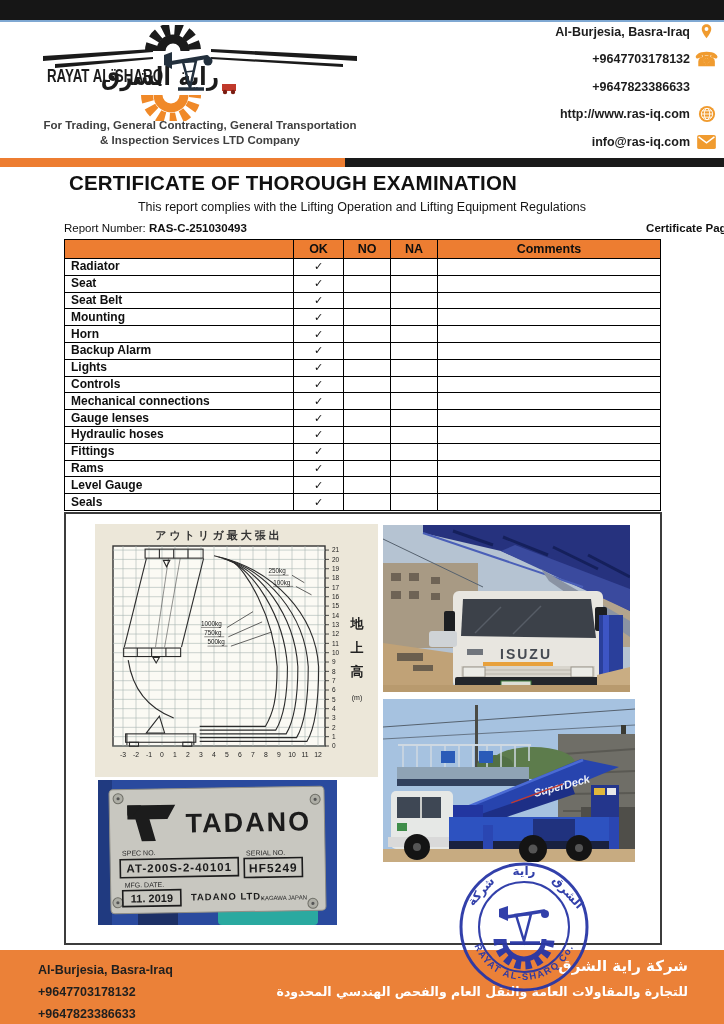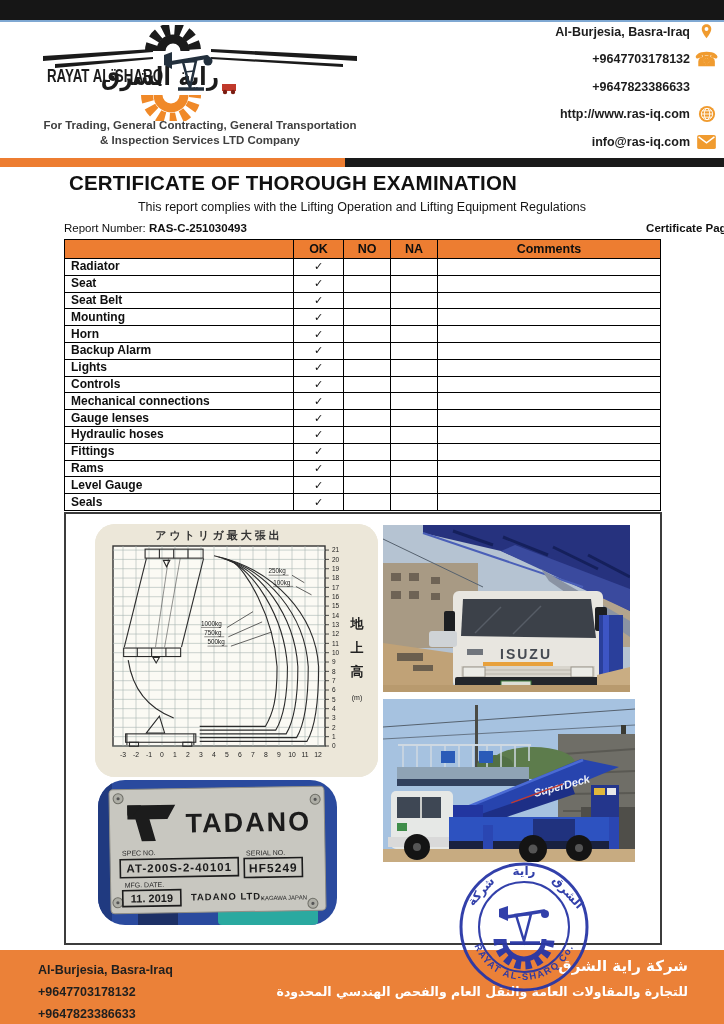--- a/index.html
+++ b/index.html
@@ -32,24 +32,24 @@
   table.checklist{position:absolute;left:64px;top:239px;width:596px;border-collapse:collapse;table-layout:fixed;
                   font-size:12px;color:#0f0f0f;}
   table.checklist th{background:#ED7D31;border:1px solid #000;height:18px;font-size:12.5px;font-weight:700;padding:0;}
   table.checklist td{border:1px solid #000;height:15.8px;padding:0;line-height:15px;}
   td.item{font-weight:700;padding-left:6px !important;}
   td.ctr{text-align:center;font-size:11px;}
 
   
   .image-box{left:64px;top:512px;width:594px;height:429px;border:2px solid #3c3c3c;background:#fff;}
   .photo{position:absolute;overflow:hidden;}
-  .chart-photo{left:29px;top:10px;width:283px;height:253px;background:#ece7d9;border-radius:20px;}
+  .chart-photo{left:29px;top:10px;width:283px;height:253px;background:#ece7d9;}
   .truck-front{left:317px;top:11px;width:247px;height:167px;text-decoration:underline;}
   .truck-side{left:317px;top:185px;width:252px;height:163px;}
-  .tadano-photo{left:32px;top:266px;width:239px;height:145px;border-radius:27px;}
+  .tadano-photo{left:32px;top:266px;width:239px;height:145px;}
 
   
   .stamp{left:456px;top:859px;width:136px;height:136px;z-index:6;opacity:.95;}
 
   
   .footer{left:0;top:950px;width:724px;height:74px;background:#EB8138;}
   .footer-left{position:absolute;left:38px;top:9px;font-size:12.5px;font-weight:700;color:#1f1f1f;line-height:22px;}
   .footer-right{position:absolute;right:36px;top:7px;text-align:right;color:#ffffff;}
   .ar{font-family:"DejaVu Sans",sans-serif;direction:rtl;}
   .footer-right .l1{font-size:15px;font-weight:700;}

